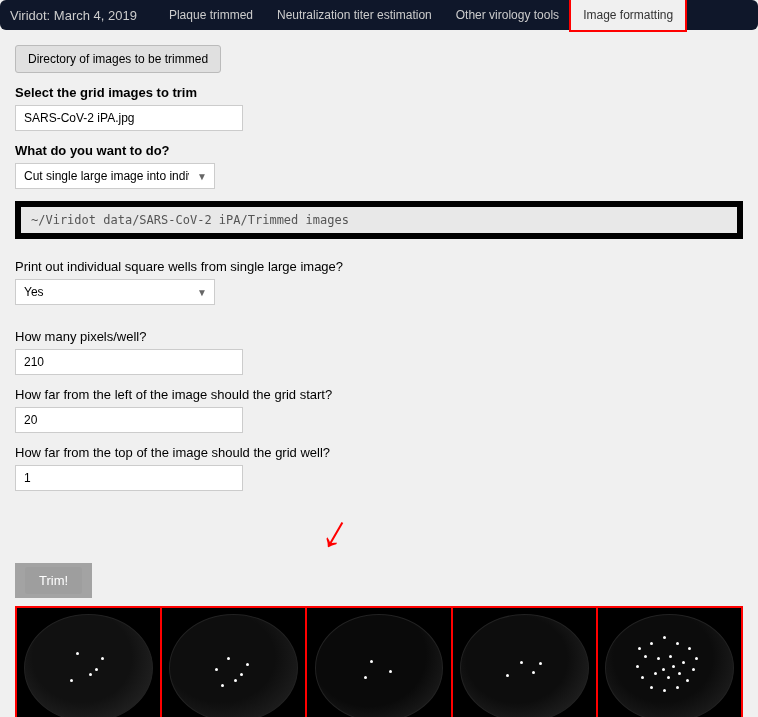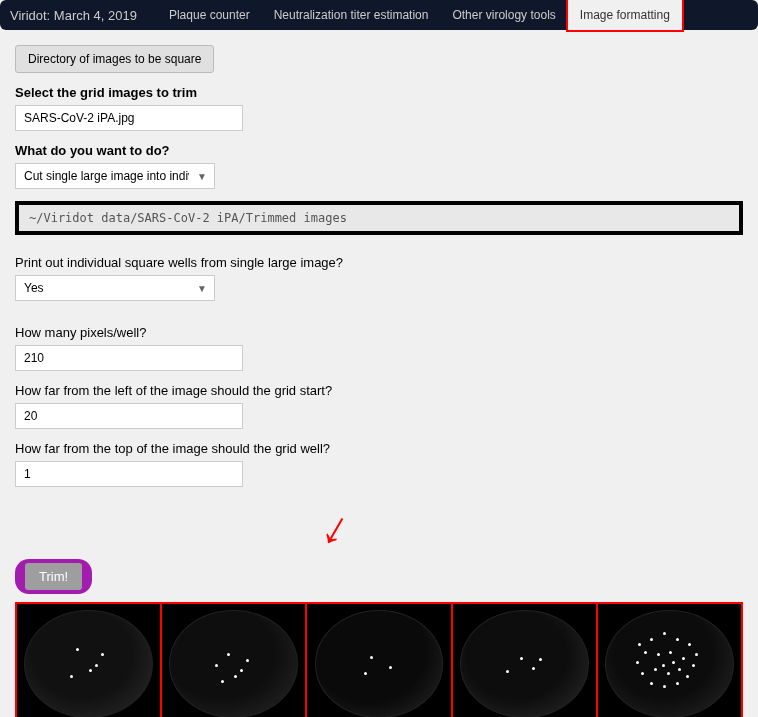--- a/index.html
+++ b/index.html
@@ -102,21 +102,21 @@
       padding: 6px 12px;
       font-size: 12px;
       cursor: pointer;
       border-radius: 3px;
       margin-bottom: 8px;
       display: inline-block;
     }
 
     .path-display {
       background: #e8e8e8;
-      border: 4px solid #000000;
+      border: 6px solid #000000;
       padding: 6px 10px;
       font-size: 12px;
       font-family: monospace;
       color: #555;
       width: 100%;
       margin-bottom: 20px;
     }
 
     .form-group {
       margin-bottom: 12px;
@@ -193,30 +193,30 @@
       justify-content: center;
       padding-bottom: 5px;
     }
 
   </style>
 </head>
 <body>
 
 <nav class="navbar">
   <span class="navbar-brand">Viridot: March 4, 2019</span>
-  <div class="nav-item">Plaque counter</div>
+  <div class="nav-item">Plaque trimmed</div>
   <div class="nav-item">Neutralization titer estimation</div>
   <div class="nav-item">Other virology tools</div>
   <div class="nav-item active">Image formatting</div>
 </nav>
 
 <div class="main-content">
 
   
-  <button class="dir-button">Directory of images to be square</button>
+  <button class="dir-button">Directory of images to be trimmed</button>
 
   
   <label class="form-label">Select the grid images to trim</label>
   <input class="text-input" type="text" value="SARS-CoV-2 iPA.jpg" style="">
 
   
   <label class="form-label">What do you want to do?</label>
   <div class="select-wrapper">
     <select class="form-select">
       <option>Cut single large image into individual square wells</option>
@@ -268,21 +268,21 @@
         left: 310px;
         top: 5px;
         color: red;
         font-size: 48px;
         transform: rotate(30deg);
         line-height: 1;
       ">↓</span>
     </div>
 
     
-    <div style="background:#a21caf; display:inline-block; padding: 4px 10px; margin-bottom: 8px; border-radius: 14px;">
+    <div style="background:#a3a3a3; display:inline-block; padding: 4px 10px; margin-bottom: 8px;">
       <button class="trim-button">Trim!</button>
     </div>
 
     
     <div class="image-gallery">
 
       <div class="gallery-item">
         <div class="petri-dish" style="background: radial-gradient(ellipse at 45% 40%, #111 50%, #222 80%, #1a1a1a 100%);">
           <div class="dot" style="left:40%;top:35%;"></div>
           <div class="dot" style="left:55%;top:50%;"></div>

